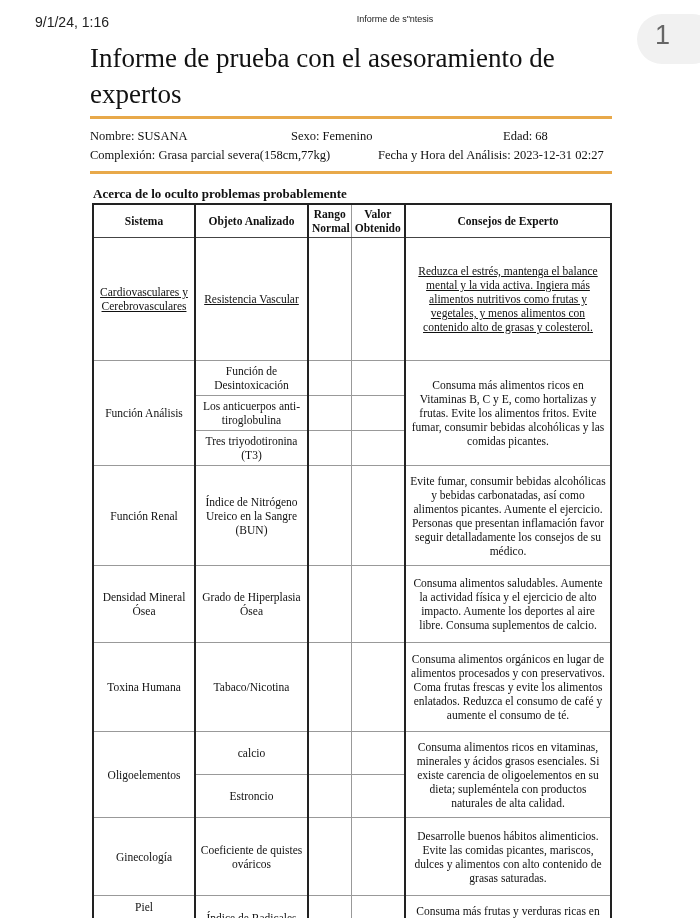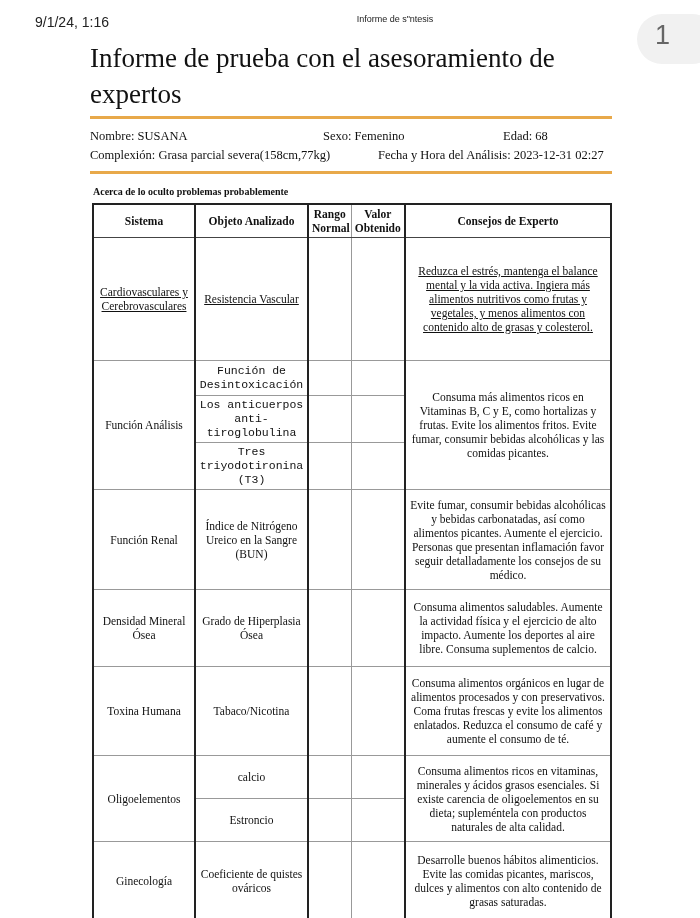--- a/index.html
+++ b/index.html
@@ -5,29 +5,29 @@
   html, body { margin:0; padding:0; }
   body { width:700px; height:918px; overflow:hidden; background:#ffffff; position:relative; font-family:"Liberation Serif", serif; color:#111; }
   .print-date { position:absolute; left:35px; top:14px; font-family:"Liberation Sans", sans-serif; font-size:14px; color:#222; }
   .print-title { position:absolute; left:0; width:790px; top:14px; text-align:center; font-family:"Liberation Sans", sans-serif; font-size:9px; color:#222; }
   .page-badge { position:absolute; left:637px; top:14px; width:80px; height:50px; border-radius:25px; background:#f1f1f1; }
   .page-badge span { position:absolute; left:18px; top:6px; font-family:"Liberation Sans", sans-serif; font-size:27px; color:#666; }
   h1 { position:absolute; left:90px; width:520px; top:40px; margin:0; font-weight:normal; font-size:27px; line-height:36px; }
   .rule { position:absolute; left:90px; width:522px; height:3px; background:#e8a94a; }
   .info { position:absolute; left:90px; width:522px; font-size:12.5px; }
   .info span { position:absolute; top:0; white-space:nowrap; }
-  .section-title { position:absolute; left:93px; top:186px; font-weight:bold; font-size:10px; }
+  .section-title { position:absolute; left:93px; top:186px; font-weight:bold; font-size:13px; }
   table { position:absolute; left:92px; top:203px; width:520px; border-collapse:collapse; table-layout:fixed; font-size:11.5px; line-height:14px; }
   td, th { border:1px solid #999; text-align:center; vertical-align:middle; padding:2px 3px; }
   th { font-weight:bold; font-size:11.5px; border-top:2px solid #222; border-bottom:1.5px solid #444; }
   .c1 { width:102px; } .c2 { width:113px; } .c3 { width:43px; } .c4 { width:54px; } .c5 { width:auto; }
   td.b, th.b { border-left:2px solid #222; }
   td.br, th.br { border-right:2px solid #222;margin-left:12px; }
   tr.cardio td { height:118px;text-decoration:underline; }
-  tr.hep td.sub { height:30px;font-family:Liberation Mono, monospace; }
+  tr.hep td.sub { height:30px; }
   tr.renal td { height:95px; }
   tr.dens td { height:72px; }
   tr.tox td { height:84px; }
   tr.oligo td.sub { height:38px; }
   tr.gine td { height:73px; }
   tr.piel td { height:52px; }
   td.piel-sys { vertical-align:top; padding-top:4px; }
 </style>
 </head>
 <body>
@@ -36,21 +36,21 @@
 <div class="print-title">Informe de s"ntesis</div>
 <div class="page-badge">
     <span>1</span>
   </div>
 
 <h1>Informe de prueba con el asesoramiento de expertos</h1>
 <div class="rule" style="top:116px"></div>
 
 <div class="info" style="top:129px">
   <span style="left:0">Nombre: SUSANA</span>
-  <span style="left:233px">Sexo: Femenino</span>
+  <span style="left:201px">Sexo: Femenino</span>
   <span style="left:413px">Edad: 68</span>
 </div>
 <div class="info" style="top:148px">
   <span style="left:0">Complexión: Grasa parcial severa(158cm,77kg)</span>
   <span style="left:288px">Fecha y Hora del Análisis: 2023-12-31 02:27</span>
 </div>
 <div class="rule" style="top:171px"></div>
 
 <div class="section-title">Acerca de lo oculto problemas probablemente</div>
 

